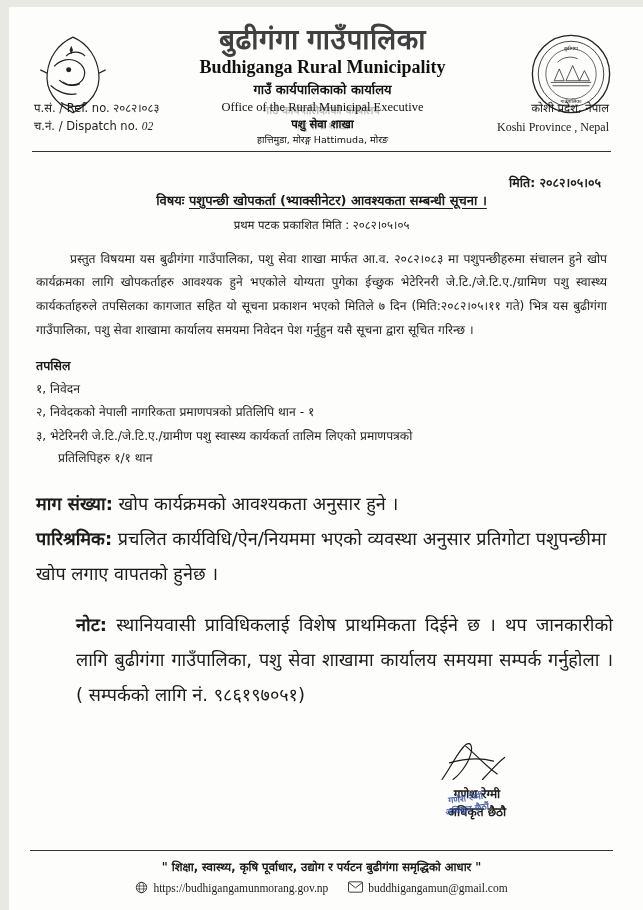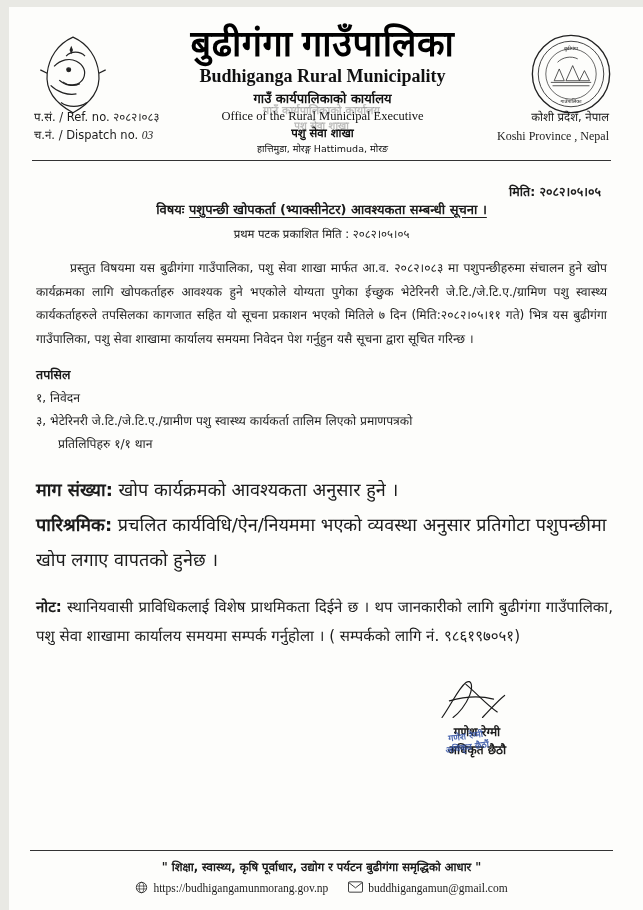--- a/index.html
+++ b/index.html
@@ -43,26 +43,26 @@
     height: 84px;
     flex: 0 0 84px;
     margin-top: 8px;
   }
   .head-center {
     flex: 1 1 auto;
     text-align: center;
     padding: 0 4px;
   }
   .np-title {
-    font-family: Liberation Serif, serif;
-    font-size: 36px;
+    font-family: Liberation Sans, sans-serif;
+    font-size: 28px;
     font-weight: 700;
     letter-spacing: 0.5px;
     line-height: 1.15;
-    color: #000000;
+    color: #404040;
   }
   .en-title {
     font-family: "Liberation Serif", serif;
     font-size: 18px;
     font-weight: 700;
     margin-top: 1px;
     color: #111;
   }
   .np-sub1 {
     font-size: 13px;
@@ -184,23 +184,24 @@
     margin-top: 16px;
     padding-left: 6px;
     font-size: 18px;
     line-height: 1.95;
   }
   .kv-block .k { font-weight: 700; }
 
   .note-block {
     margin-top: 16px;
     padding-left: 6px;
-    font-size: 15px;
+    font-size: 18px;
     line-height: 1.95;
     text-align: justify;
+    margin-left: 40px;
   }
   .note-block .k { font-weight: 700; }
 
   
   .sign-area {
     margin-top: 26px;
     position: relative;
     height: 120px;
   }
   .sign-box {
@@ -338,21 +339,21 @@
   </div>
 
   <div class="ref-row">
     <div class="ref-left">
       <div>
         <span>प.सं. / Ref. no.</span>
         <span>२०८२।०८३</span>
       </div>
       <div>
         <span>च.नं. / Dispatch no.</span>
-        <span class="dispatch-no">03</span>
+        <span class="dispatch-no">02</span>
       </div>
     </div>
     <div class="ref-right">
       <div>कोशी प्रदेश, नेपाल</div>
       <div class="en">Koshi Province , Nepal</div>
     </div>
   </div>
 
   <hr class="rule">
 
@@ -365,20 +366,23 @@
   <div class="pub-date">प्रथम पटक प्रकाशित मिति : २०८२।०५।०५</div>
 
   <div class="body-text">
     <span class="indent"></span><span>प्रस्तुत विषयमा यस बुढीगंगा गाउँपालिका, पशु सेवा शाखा मार्फत आ.व. २०८२।०८३ मा पशुपन्छीहरुमा संचालन हुने खोप कार्यक्रमका लागि खोपकर्ताहरु आवश्यक हुने भएकोले योग्यता पुगेका ईच्छुक भेटेरिनरी जे.टि./जे.टि.ए./ग्रामिण पशु स्वास्थ्य कार्यकर्ताहरुले तपसिलका कागजात सहित यो सूचना प्रकाशन भएको मितिले ७ दिन (मिति:२०८२।०५।११ गते) भित्र यस बुढीगंगा गाउँपालिका, पशु सेवा शाखामा कार्यालय समयमा निवेदन पेश गर्नुहुन यसै सूचना द्वारा सूचित गरिन्छ ।</span>
   </div>
 
   <div class="section-title">तपसिल</div>
   <ol class="tapasil">
     <li>
       <span>१, निवेदन</span>
+    </li>
+    <li>
+      <span>२, निवेदकको नेपाली नागरिकता प्रमाणपत्रको प्रतिलिपि थान - १</span>
     </li>
     <li>
       <span>३, भेटेरिनरी जे.टि./जे.टि.ए./ग्रामीण पशु स्वास्थ्य कार्यकर्ता तालिम लिएको प्रमाणपत्रको</span>
       <span class="sub">प्रतिलिपिहरु १/१ थान</span>
     </li>
   </ol>
 
   <div class="kv-block">
     <div>
       <span class="k">माग संख्या:</span>

